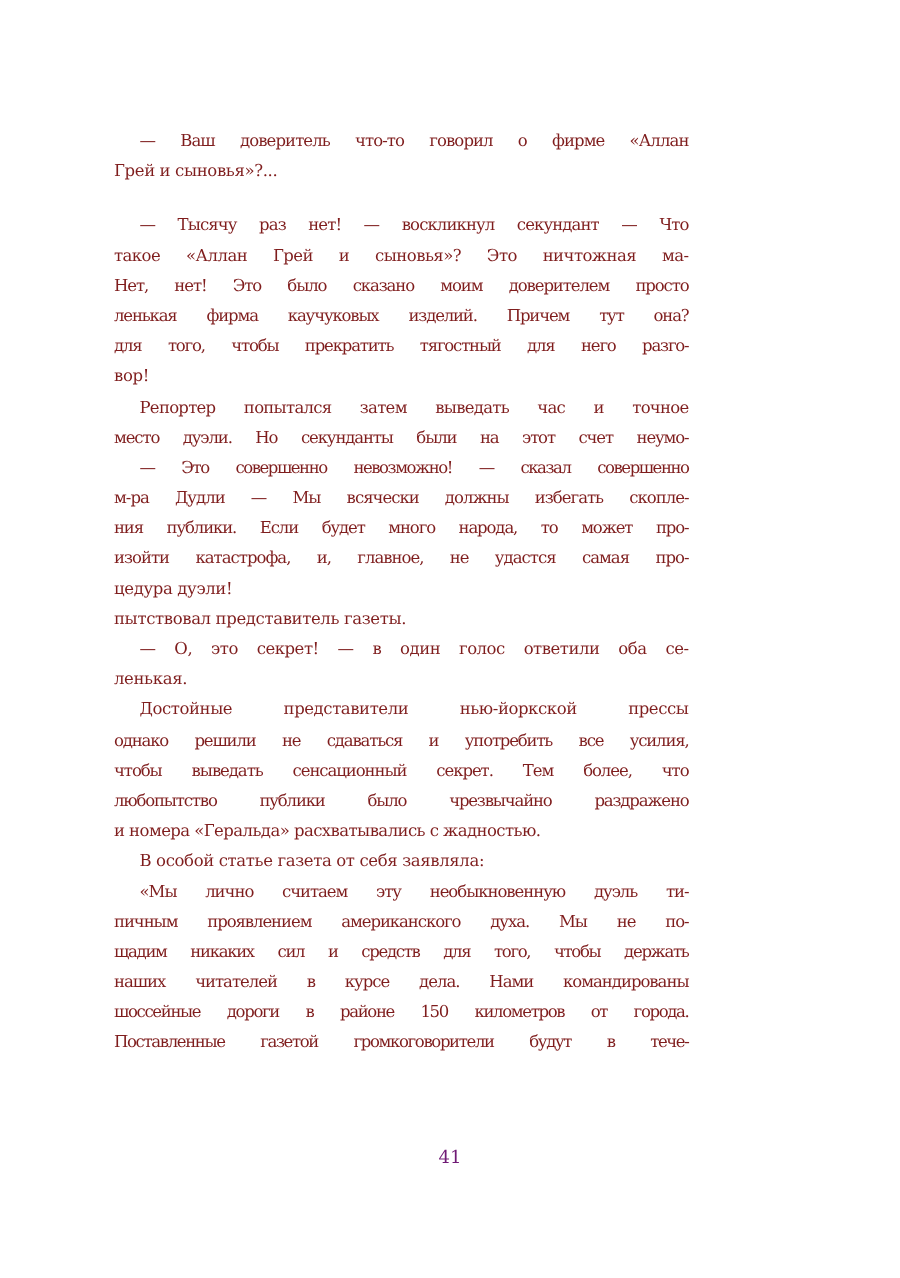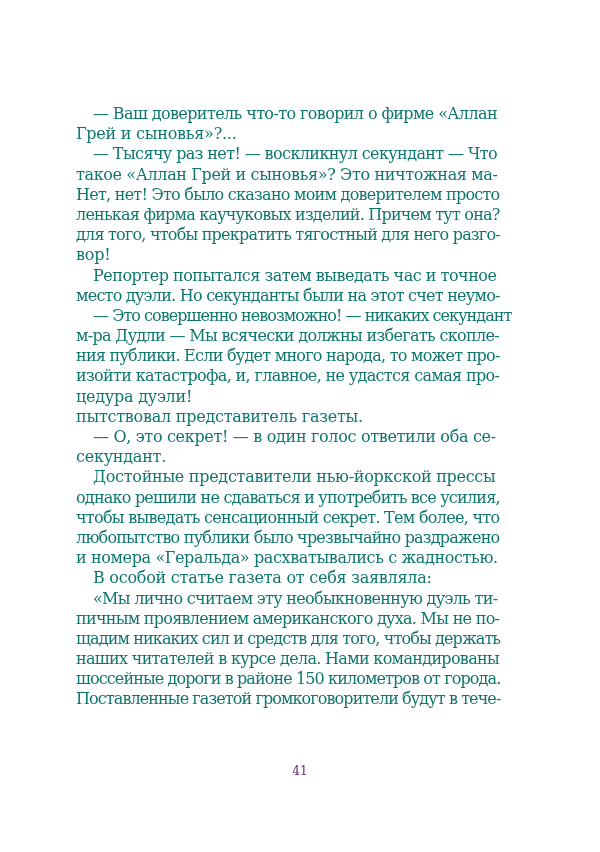--- a/index.html
+++ b/index.html
@@ -1,25 +1,25 @@
 <!DOCTYPE html>
 <html><head>
 <meta charset="utf-8">
 <style>
   html, body { margin: 0; padding: 0; background: #ffffff; }
   body { width: 600px; height: 852px; position: relative; overflow: hidden; }
   .page {
     position: absolute;
     left: 76px;
-    top: 104px;
+    top: 84px;
     width: 383px;
     font-family: "DejaVu Serif", "Liberation Serif", serif;
-    font-size: 16px;
+    font-size: 11px;
     line-height: 20.2px;
-    color: #0f766e;
+    color: #7f1d1d;
     letter-spacing: -0.25px;
   }
   .line {
     display: block;
     height: 20.2px;
     white-space: nowrap;
     text-align: justify;
     text-align-last: justify;
   }
   .line.indent { padding-left: 17px; }
@@ -34,36 +34,36 @@
     font-size: 12px;
     color: #701a75;
   }
 </style>
 </head>
 <body>
 
 <div class="page" id="page-body">
     <span class="line indent" style="letter-spacing: -0.608016px;">— Ваш доверитель что-то говорил о фирме «Аллан</span>
     <span class="line last">Грей и сыновья»?...</span>
-    <span class="line indent" style="letter-spacing: -0.609375px;">— Тысячу раз нет! — воскликнул секундант — Что</span>
+    <span class="line indent" style="letter-spacing: -0.609375px; margin-top: 16px;">— Тысячу раз нет! — воскликнул секундант — Что</span>
     <span class="line" style="letter-spacing: -0.368019px;">такое «Аллан Грей и сыновья»? Это ничтожная ма-</span>
     <span class="line" style="letter-spacing: -0.745625px;">Нет, нет! Это было сказано моим доверителем просто</span>
     <span class="line" style="letter-spacing: -0.785395px;">ленькая фирма каучуковых изделий. Причем тут она?</span>
     <span class="line" style="letter-spacing: -0.790865px;">для того, чтобы прекратить тягостный для него разго-</span>
     <span class="line last">вор!</span>
     <span class="line indent" style="letter-spacing: -0.48913px;">Репортер попытался затем выведать час и точное</span>
     <span class="line" style="letter-spacing: -0.761949px;">место дуэли. Но секунданты были на этот счет неумо-</span>
-    <span class="line indent" style="letter-spacing: -0.969747px;">— Это совершенно невозможно! — никаких секундант</span>
+    <span class="line indent" style="letter-spacing: -0.969747px;">— Это совершенно невозможно! — сказал совершенно</span>
     <span class="line" style="letter-spacing: -0.671224px;">м-ра Дудли — Мы всячески должны избегать скопле-</span>
     <span class="line" style="letter-spacing: -0.752145px;">ния публики. Если будет много народа, то может про-</span>
     <span class="line" style="letter-spacing: -0.661358px;">изойти катастрофа, и, главное, не удастся самая про-</span>
     <span class="line last">цедура дуэли!</span>
     <span class="line last">пытствовал представитель газеты.</span>
     <span class="line indent" style="letter-spacing: -0.327148px;">— О, это секрет! — в один голос ответили оба се-</span>
-    <span class="line last">секундант.</span>
+    <span class="line last">ленькая.</span>
     <span class="line indent" style="letter-spacing: -0.287427px;">Достойные представители нью-йоркской прессы</span>
     <span class="line" style="letter-spacing: -0.787377px;">однако решили не сдаваться и употребить все усилия,</span>
     <span class="line" style="letter-spacing: -0.716875px;">чтобы выведать сенсационный секрет. Тем более, что</span>
     <span class="line" style="letter-spacing: -0.782912px;">любопытство публики было чрезвычайно раздражено</span>
     <span class="line last" style="letter-spacing: -0.382979px;">и номера «Геральда» расхватывались с жадностью.</span>
     <span class="line indent last">В особой статье газета от себя заявляла:</span>
     <span class="line indent" style="letter-spacing: -0.69803px;">«Мы лично считаем эту необыкновенную дуэль ти-</span>
     <span class="line" style="letter-spacing: -0.720703px;">пичным проявлением американского духа. Мы не по-</span>
     <span class="line" style="letter-spacing: -0.876838px;">щадим никаких сил и средств для того, чтобы держать</span>
     <span class="line" style="letter-spacing: -0.685221px;">наших читателей в курсе дела. Нами командированы</span>

